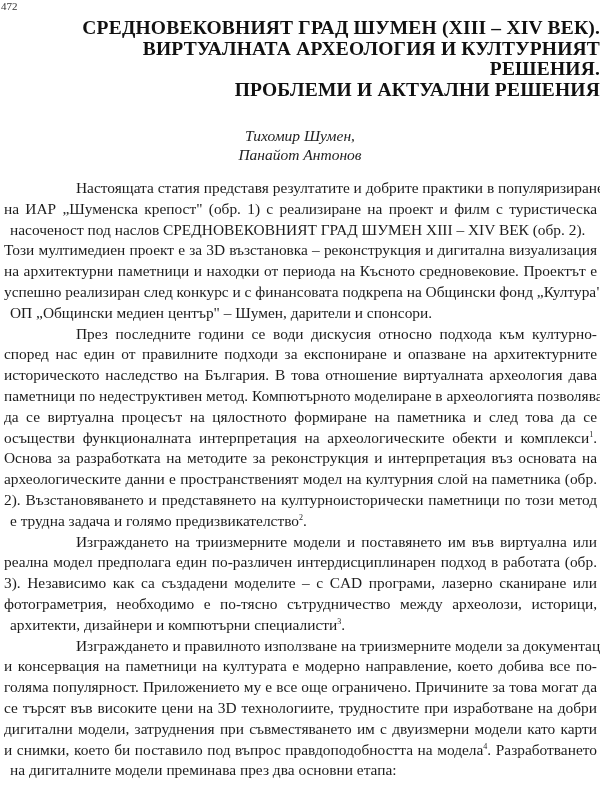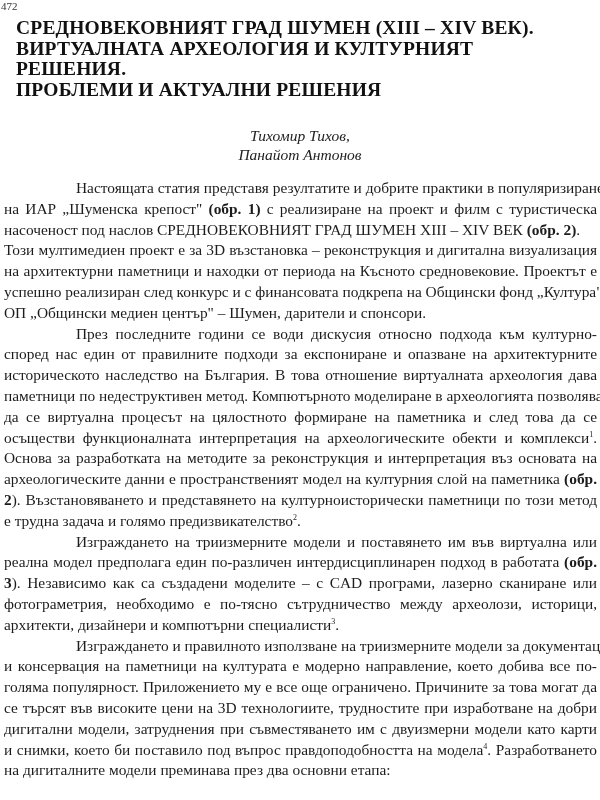--- a/index.html
+++ b/index.html
@@ -8,59 +8,59 @@
     font-family: "Liberation Serif", "DejaVu Serif", serif;
     color: #1a1a1a;
   }
   .page-number {
     position: absolute; left: 1px; top: 0px;
     font-size: 11px; font-weight: normal; color: #333;
     font-family: "Liberation Serif", serif;
   }
   .title-block {
     position: absolute; left: 16px; right: 0; top: 18px;
-    text-align: left;
+    text-align: right;
   }
   .title-line {
     font-weight: bold; font-size: 19.5px; line-height: 20.5px;
     letter-spacing: 0.2px; color: #111;
     white-space: nowrap;
   }
   .authors {
     position: absolute; left: 0; right: 0; top: 126px;
     text-align: center; font-style: italic; font-size: 15.5px; line-height: 19px;
     color: #222;
   }
   .body-text {
     position: absolute; left: 4px; width: 593px; top: 178px;
     font-size: 15.4px; line-height: 20.8px; color: #1c1c1c;
   }
   .line {
     display: block; white-space: nowrap; text-align: justify;
     text-align-last: justify; height: 20.8px; overflow: visible;
   }
-  .line.last { text-align-last: left; }
+  .line.last { text-align-last: left; margin-left: 6px; }
   .line.indent { padding-left: 72px; }
-  b { font-weight: bold; }
+  b { font-weight: normal; }
   sup { font-size: 8px; vertical-align: 6px; line-height: 0; }
 </style>
 </head>
 <body>
 
 <div class="page-number">472</div>
 
 <div class="title-block">
   <div class="title-line">СРЕДНОВЕКОВНИЯТ ГРАД ШУМЕН (XIII – XIV ВЕК).</div>
   <div class="title-line">ВИРТУАЛНАТА АРХЕОЛОГИЯ И КУЛТУРНИЯТ</div>
   <div class="title-line">РЕШЕНИЯ.</div>
   <div class="title-line">ПРОБЛЕМИ И АКТУАЛНИ РЕШЕНИЯ</div>
 </div>
 
 <div class="authors">
-  <div>Тихомир Тихов,</div>
+  <div>Тихомир Шумен,</div>
   <div>Панайот Антонов</div>
 </div>
 
 <div class="body-text" id="body">
     <span class="line indent"><span>Настоящата статия представя резултатите и добрите практики в популяризирането</span></span>
     <span class="line"><span>на ИАР „Шуменска крепост" </span><b>(обр. 1)</b><span> с реализиране на проект и филм с туристическа</span></span>
     <span class="line last"><span>насоченост под наслов СРЕДНОВЕКОВНИЯТ ГРАД ШУМЕН XIII – XIV ВЕК </span><b>(обр. 2)</b><span>.</span></span>
     <span class="line"><span>Този мултимедиен проект е за 3D възстановка – реконструкция и дигитална визуализация</span></span>
     <span class="line"><span>на архитектурни паметници и находки от периода на Късното средновековие. Проектът е</span></span>
     <span class="line"><span>успешно реализиран след конкурс и с финансовата подкрепа на Общински фонд „Култура"</span></span>

